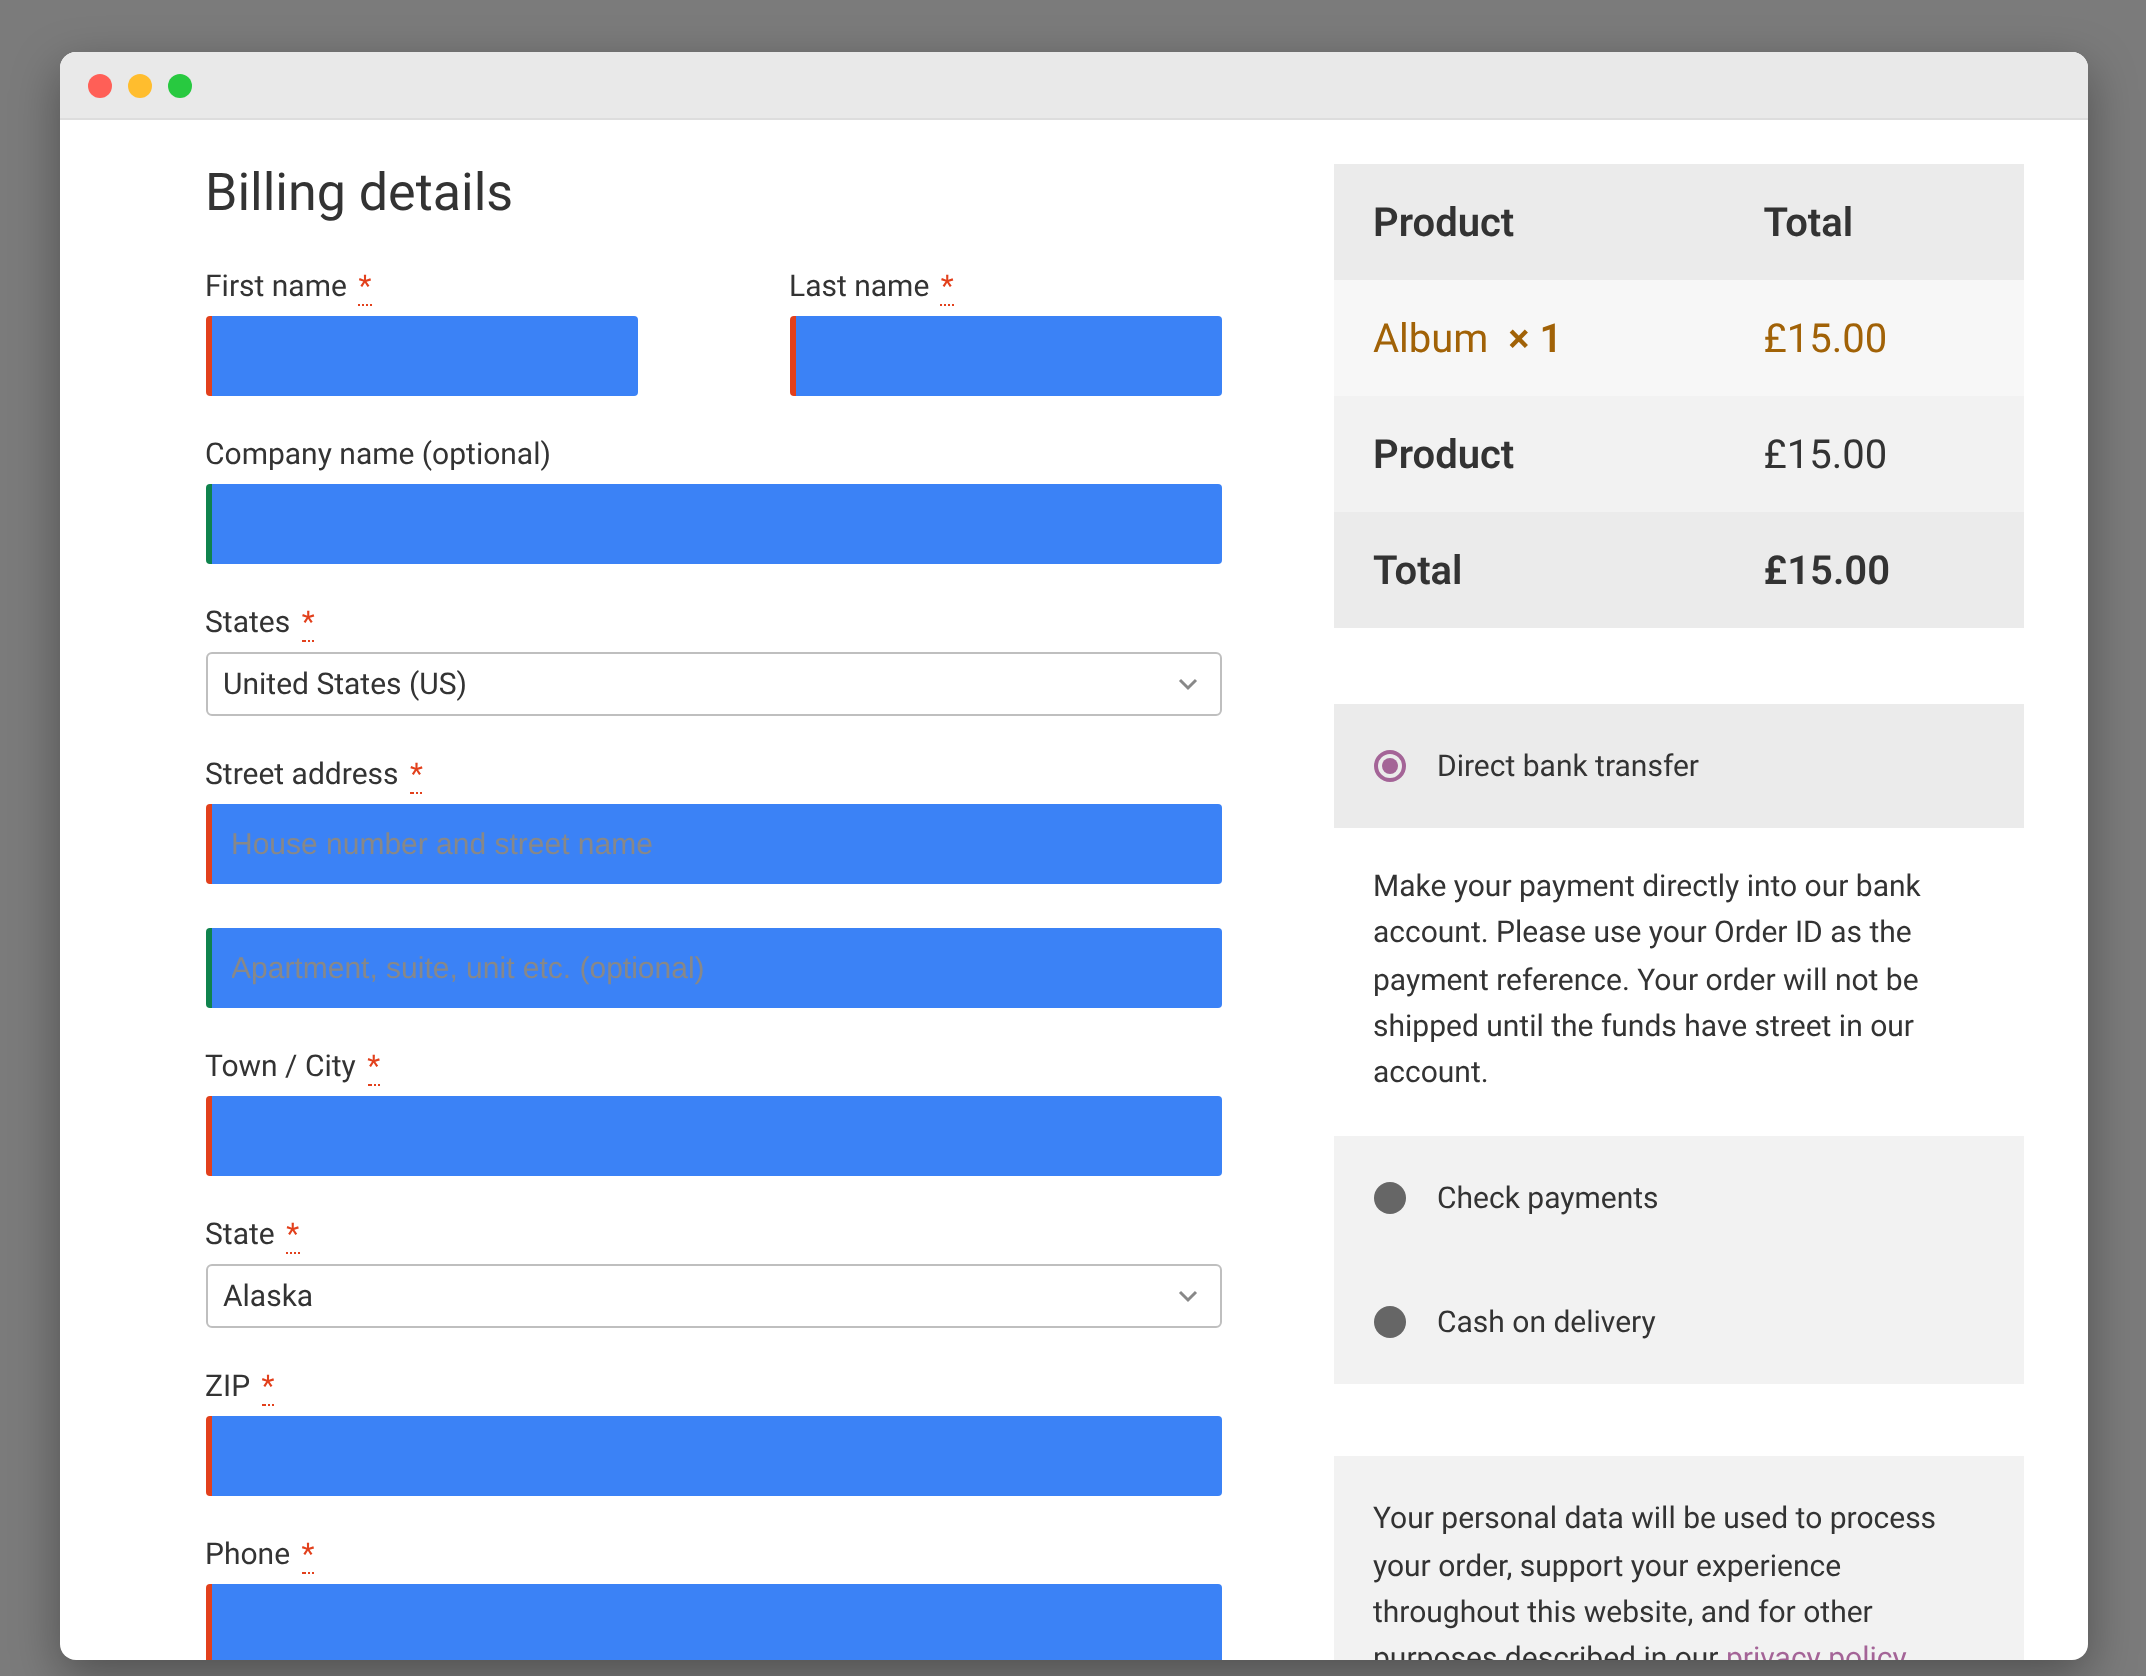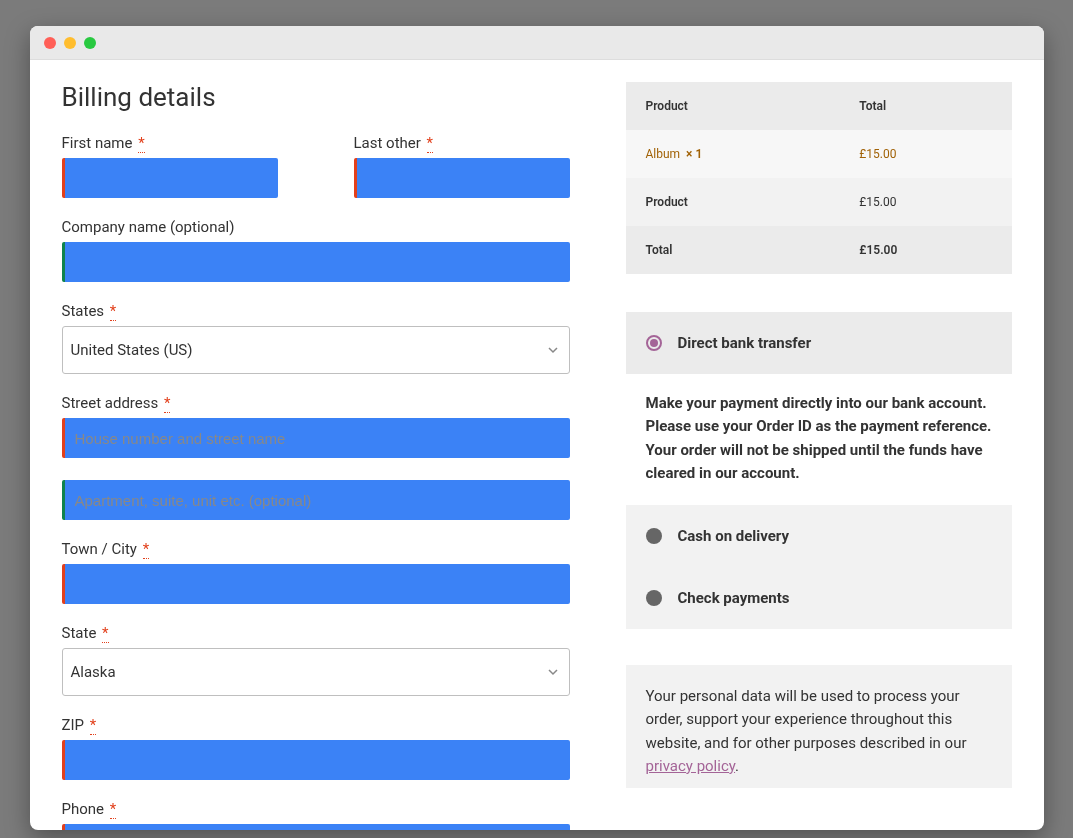--- a/index.html
+++ b/index.html
@@ -31,20 +31,21 @@
   .tl-close { background: #ff5f57; }
   .tl-min   { background: #ffbd2e; }
   .tl-max   { background: #28c940; }
 
   .content {
     display: flex;
     padding: 22px 32px 0 32px;
     gap: 56px;
     height: 770px;
     overflow: hidden;
+    margin-left: 41px;
   }
   .col-left  { flex: 0 0 508px; }
   .col-right { flex: 1; }
 
   h2.section-title {
     font-size: 26px;
     font-weight: 400;
     color: #333;
     margin-bottom: 22px;
   }
@@ -75,21 +76,21 @@
     font-size: 15px;
     color: #333;
     border-radius: 2px;
   }
   .text-input.invalid { border-left-color: #e2401c; }
   .text-input.valid   { border-left-color: #0f834d; }
   .text-input::placeholder { color: #888; }
 
   .select2 {
     width: 100%;
-    height: 48px;
+    height: 32px;
     border: 1px solid #bfbfbf;
     border-radius: 3px;
     background: #fff;
     display: flex;
     align-items: center;
     justify-content: space-between;
     padding: 0 6px 0 8px;
     font-size: 15px;
     cursor: pointer;
   }
@@ -101,42 +102,42 @@
   .select2 .arrow svg { width: 10px; height: 10px; }
 
   
   table.order {
     width: 100%;
     border-collapse: collapse;
   }
   table.order td, table.order th {
     padding: 17px 20px;
     text-align: left;
-    font-size: 12px;
+    font-size: 20px;
   }
   table.order thead th {
     background: #ebebeb;
     font-weight: 600;
     color: #333;
   }
   table.order tbody td { background: #f7f7f7; color:#a16207; }
   table.order tbody td .qty { font-weight: 600; }
   table.order tfoot tr td,
   table.order tfoot tr th {
     background: #f2f2f2;
     color: #333;
   }
   table.order tfoot tr:last-child td,
   table.order tfoot tr:last-child th {
     background: #ebebeb;
     font-weight: 600;
   }
   table.order tfoot tr th { font-weight: 600; }
 
-  .payment-box { margin-top: 38px; font-weight: bold; }
+  .payment-box { margin-top: 38px; }
   .payment-option {
     background: #f2f2f2;
     padding: 22px 20px;
     display: flex;
     align-items: center;
     gap: 16px;
     font-size: 15px;
     color: #333;
   }
   .payment-option.selected { background: #ebebeb; }
@@ -187,21 +188,21 @@
       <div class="form-row">
         <div class="field">
           <label>
             <span>First name</span>
             <span class="required-asterisk">*</span>
           </label>
           <input class="text-input invalid" type="text" value="" style="">
         </div>
         <div class="field">
           <label>
-            <span>Last other</span>
+            <span>Last name</span>
             <span class="required-asterisk">*</span>
           </label>
           <input class="text-input invalid" type="text" value="" style="">
         </div>
       </div>
 
       <div class="field">
         <label>Company name (optional)</label>
         <input class="text-input valid" type="text" value="" style="">
       </div>
@@ -299,29 +300,29 @@
             <td>£15.00</td>
           </tr>
         </tfoot>
       </table>
 
       <div class="payment-box">
         <div class="payment-option selected">
           <span class="radio checked"></span>
           <span>Direct bank transfer</span>
         </div>
-        <div class="payment-desc">Make your payment directly into our bank account. Please use your Order ID as the payment reference. Your order will not be shipped until the funds have cleared in our account.</div>
+        <div class="payment-desc">Make your payment directly into our bank account. Please use your Order ID as the payment reference. Your order will not be shipped until the funds have street in our account.</div>
+        <div class="payment-option">
+          <span class="radio unchecked"></span>
+          <span>Check payments</span>
+        </div>
         <div class="payment-option">
           <span class="radio unchecked"></span>
           <span>Cash on delivery</span>
         </div>
-        <div class="payment-option">
-          <span class="radio unchecked"></span>
-          <span>Check payments</span>
-        </div>
       </div>
 
       <div class="privacy">
         <span>Your personal data will be used to process your order, support your experience throughout this website, and for other purposes described in our </span><a href="#">privacy policy</a><span>.</span>
       </div>
     </div>
 
   </div>
 </div>
 

